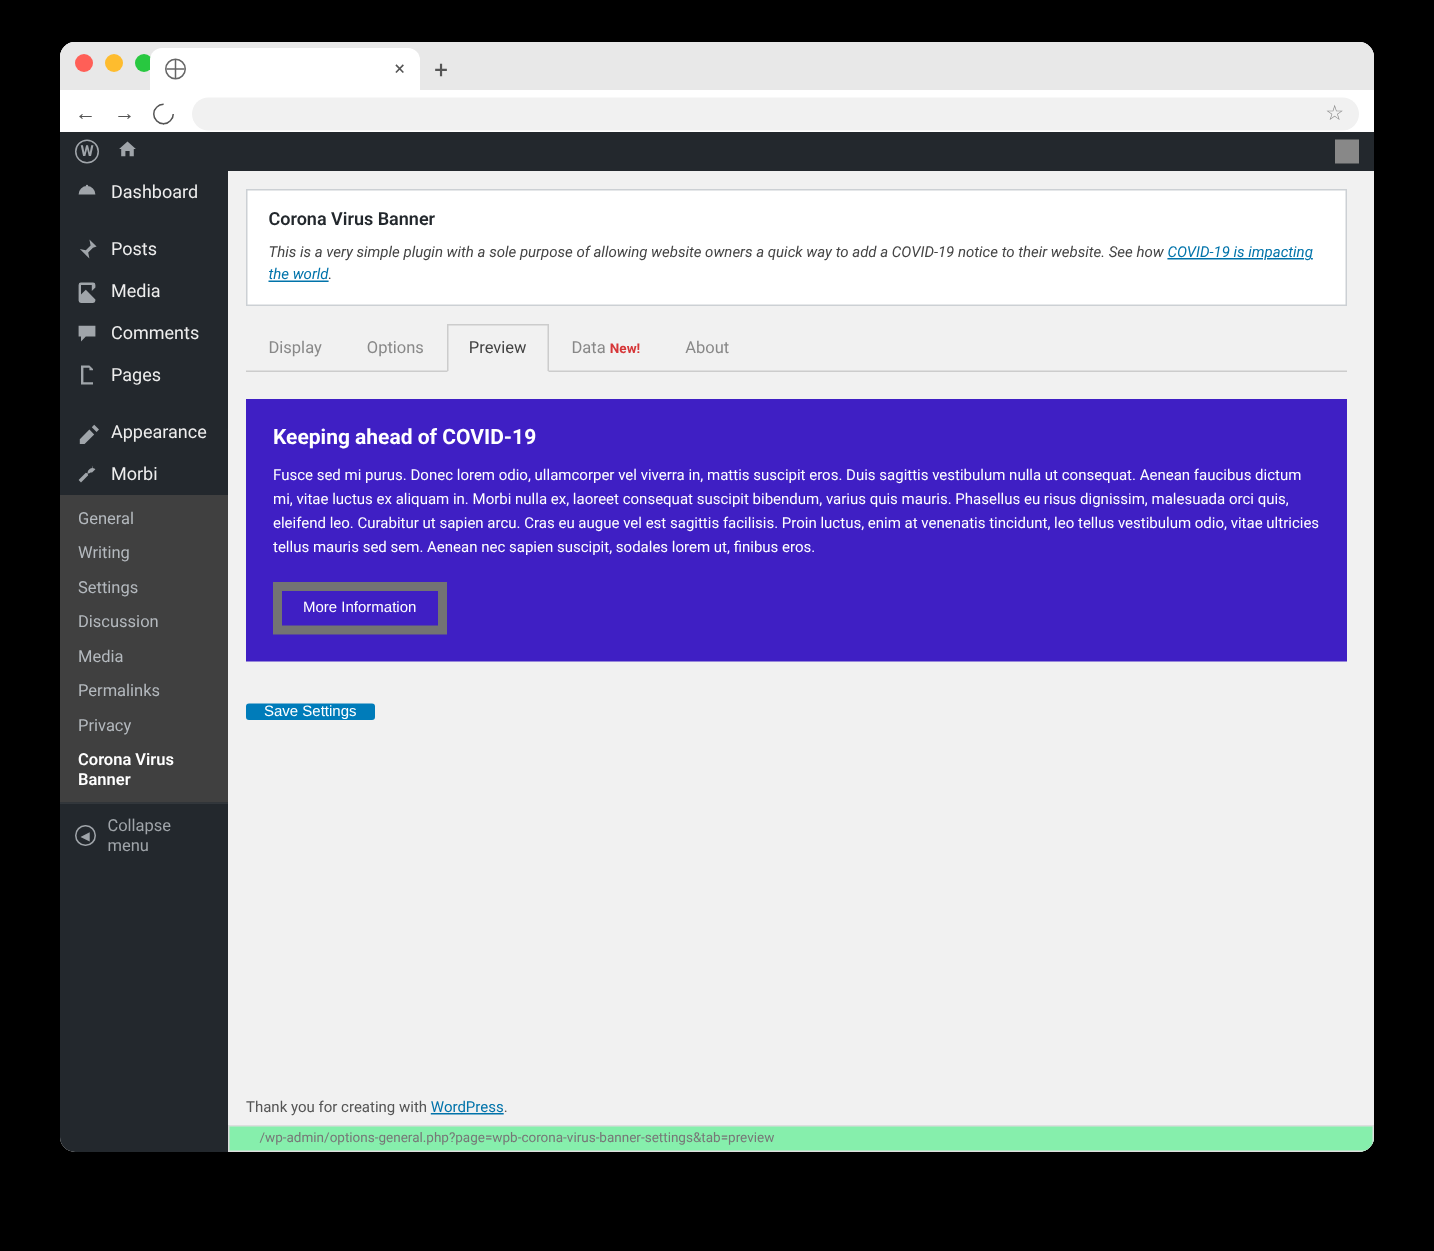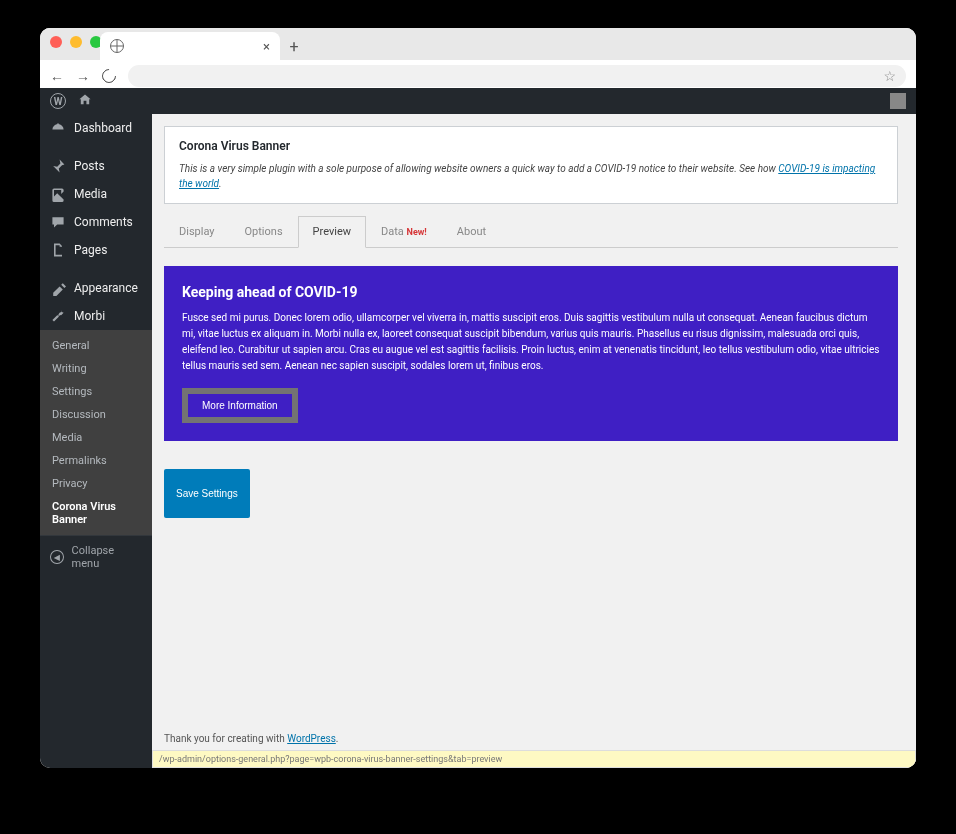--- a/index.html
+++ b/index.html
@@ -59,25 +59,25 @@
   .tabs-nav { display:flex; border-bottom:1px solid #ccc; margin-top:12px;}
   .tab-item { padding:8px 14px; font-size:11px; color:#888; border:1px solid transparent; cursor:pointer;}
   .tab-item.active { background:#f1f1f1; border:1px solid #ccc; border-bottom-color:#f1f1f1; color:#444; margin-bottom:-1px;}
   .tab-badge { color:#d63638; font-weight:700; font-size:9px;}
 
   .banner { background:#3f1fc4; color:#fff; margin-top:18px; padding:18px;}
   .banner h3 { font-size:14px; font-weight:700; margin-bottom:10px;}
   .banner p { font-size:10px; line-height:1.6; margin-bottom:14px;}
   .banner-btn { border:6px solid #737373; color:#fff; font-size:10px; padding:6px 14px; background:transparent; cursor:pointer; display:inline-block;}
 
-  .save-btn { background:#007cba; color:#fff; border:none; font-size:10px; padding:19px 12px; margin-top:28px; cursor:pointer; border-radius:2px; align-self:flex-start;}
+  .save-btn { background:#007cba; color:#fff; border:none; font-size:10px; padding:0 12px; margin-top:28px; cursor:pointer; border-radius:2px; align-self:flex-start;}
 
   .footer { margin-top:auto; padding:6px 0; font-size:10px; color:#555;}
   .footer a { color:#0073aa;}
-  .statusbar { background:#fef9c3; border:1px solid #ddd; font-size:9px; color:#777; padding:3px 6px; margin:0 -18px 0 -12px;}
+  .statusbar { background:#86efac; border:1px solid #ddd; font-size:9px; color:#777; padding:3px 20px; margin:0 -18px 0 -12px;}
 </style>
 </head>
 <body>
 
 <div class="browser-window">
 
   <div class="titlebar">
     <div class="traffic">
       <div class="dot red"></div>
       <div class="dot yellow"></div>

